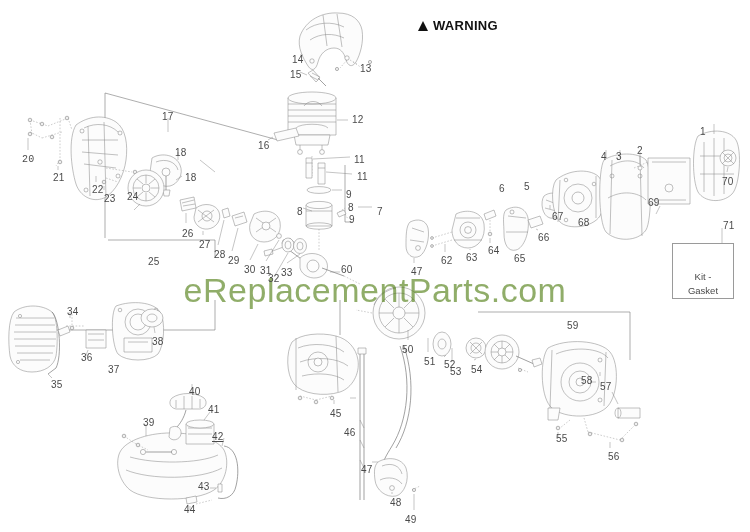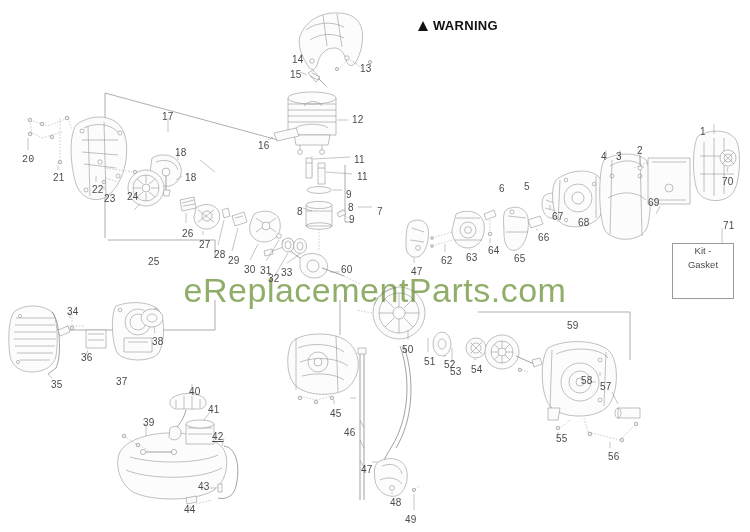--- a/index.html
+++ b/index.html
@@ -17,21 +17,21 @@
         letter-spacing:.3px;display:flex;align-items:center;gap:5px;margin-bottom:3px;}
   #warning .wtri{display:inline-block;width:0;height:0;
         border-left:5.5px solid transparent;border-right:5.5px solid transparent;
         border-bottom:10px solid #111;position:relative;}
   #warning .wbody{font-size:8.4px;color:#555;line-height:1.38;}
 
   
   #kitbox{position:absolute;left:672px;top:243px;width:62px;height:56px;
           border:1px solid #9a9a9a;box-sizing:border-box;
           display:flex;flex-direction:column;align-items:center;
-          justify-content:flex-start;font-size:9.5px;color:#4a4a4a;line-height:1.45;}
+          justify-content:flex-end;font-size:9.5px;color:#4a4a4a;line-height:1.45;}
 
   
   #watermark{position:absolute;left:0;top:271px;width:750px;text-align:center;
         font-size:34px;color:#4d7c0f;opacity:.62;letter-spacing:.5px;
         font-family:"Liberation Sans","DejaVu Sans",sans-serif;
         pointer-events:none;white-space:nowrap;}
 
   
   #art{position:absolute;left:0;top:0;width:750px;height:532px;}
   .ln{fill:none;stroke:#8d8d8d;stroke-width:.55;}
@@ -548,21 +548,21 @@
       <div class="callout" style="left: 199px; top: 240px;">27</div>
       <div class="callout" style="left: 214px; top: 250px;">28</div>
       <div class="callout" style="left: 228px; top: 256px;">29</div>
       <div class="callout" style="left: 244px; top: 265px;">30</div>
       <div class="callout" style="left: 260px; top: 266px;">31</div>
       <div class="callout" style="left: 268px; top: 274px;">32</div>
       <div class="callout" style="left: 281px; top: 268px;">33</div>
       <div class="callout" style="left: 67px; top: 307px;">34</div>
       <div class="callout" style="left: 51px; top: 380px;">35</div>
       <div class="callout" style="left: 81px; top: 353px;">36</div>
-      <div class="callout" style="left: 116px; top: 365px; margin-top: 12px;">37</div>
+      <div class="callout" style="left: 108px; top: 365px;">37</div>
       <div class="callout" style="left: 152px; top: 337px;">38</div>
       <div class="callout" style="left: 143px; top: 418px;">39</div>
       <div class="callout" style="left: 189px; top: 387px;">40</div>
       <div class="callout" style="left: 208px; top: 405px;">41</div>
       <div class="callout" style="left: 212px; top: 432px; text-decoration: underline;">42</div>
       <div class="callout" style="left: 198px; top: 482px;">43</div>
       <div class="callout" style="left: 184px; top: 505px;">44</div>
       <div class="callout" style="left: 330px; top: 409px;">45</div>
       <div class="callout" style="left: 344px; top: 428px;">46</div>
       <div class="callout" style="left: 361px; top: 465px;">47</div>

